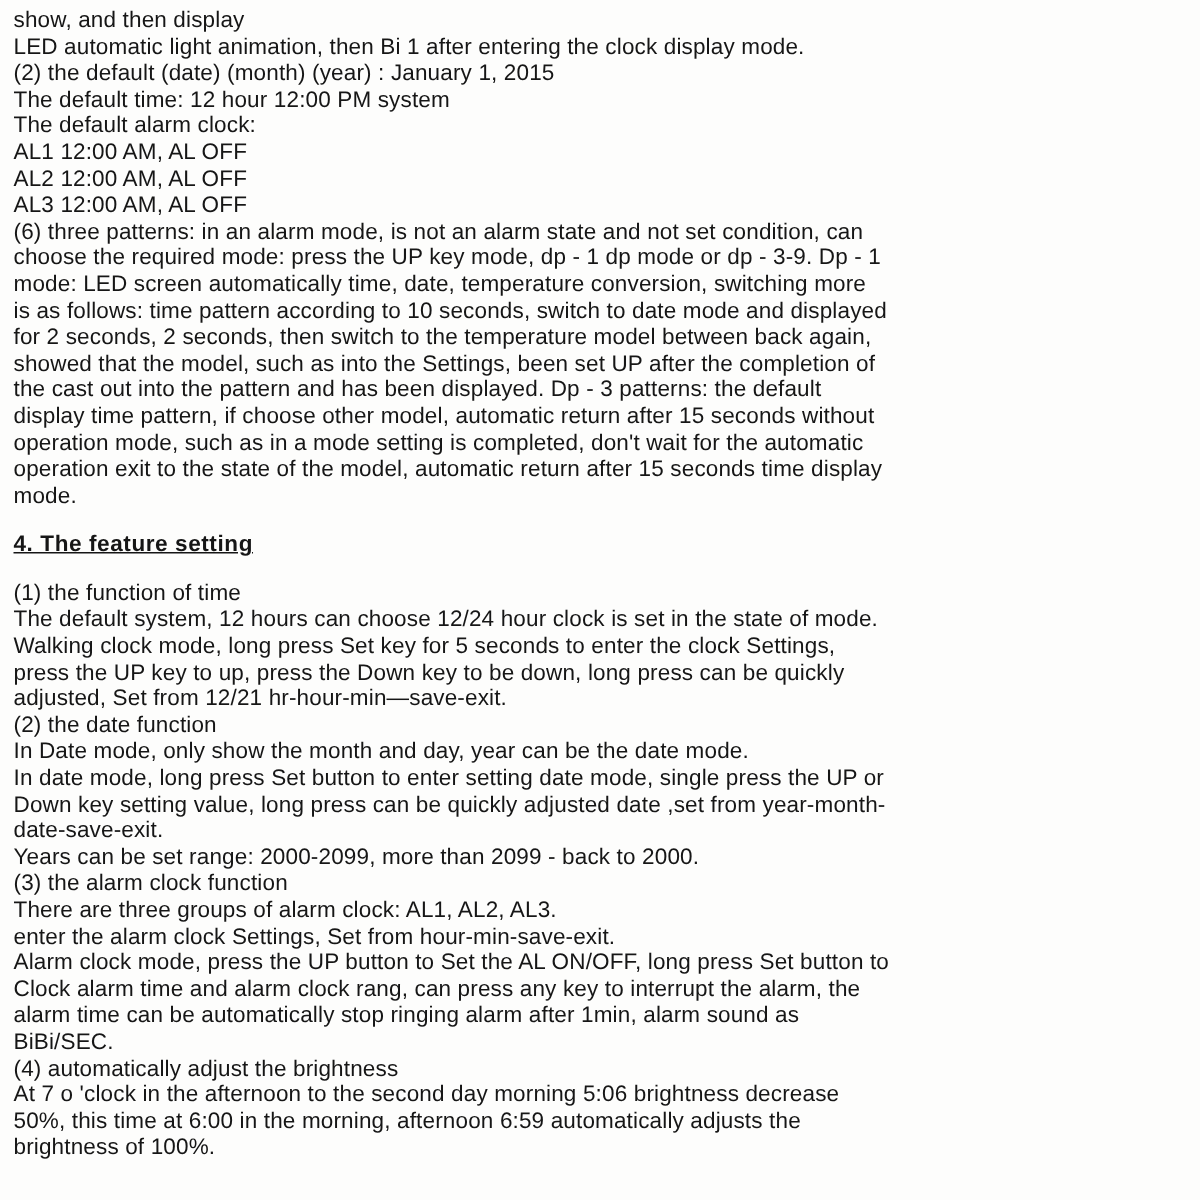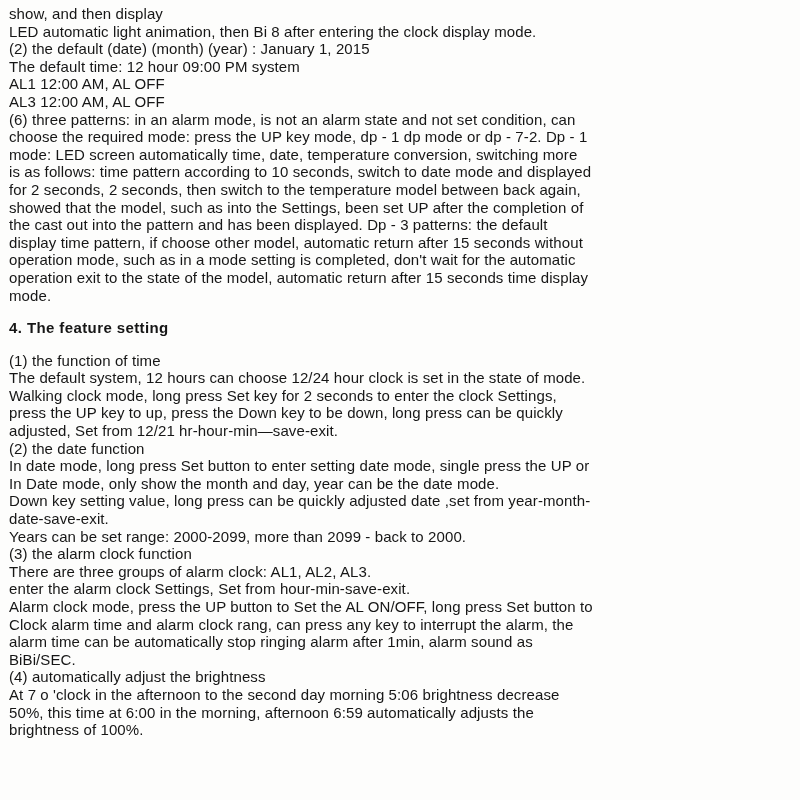--- a/index.html
+++ b/index.html
@@ -23,57 +23,60 @@
     line-height: 17.6px;
     letter-spacing: 0.1px;
   }
   .line {
     white-space: pre-wrap;
     min-height: 17.6px;
   }
   .heading {
     font-weight: bold;
     letter-spacing: 0.4px;
+    text-decoration: underline;
   }
   .spacer {
     height: 15px;
   }
 </style>
 </head>
 <body>
 
 <div class="page">
     <div class="line">show, and then display</div>
-    <div class="line">LED automatic light animation, then Bi 8 after entering the clock display mode.</div>
+    <div class="line">LED automatic light animation, then Bi 1 after entering the clock display mode.</div>
     <div class="line">(2) the default (date) (month) (year) : January 1, 2015</div>
-    <div class="line">The default time: 12 hour 09:00 PM system</div>
+    <div class="line">The default time: 12 hour 12:00 PM system</div>
+    <div class="line">The default alarm clock:</div>
     <div class="line">AL1 12:00 AM, AL OFF</div>
+    <div class="line">AL2 12:00 AM, AL OFF</div>
     <div class="line">AL3 12:00 AM, AL OFF</div>
     <div class="line">(6) three patterns: in an alarm mode, is not an alarm state and not set condition, can</div>
-    <div class="line">choose the required mode: press the UP key mode, dp - 1 dp mode or dp - 7-2. Dp - 1</div>
+    <div class="line">choose the required mode: press the UP key mode, dp - 1 dp mode or dp - 3-9. Dp - 1</div>
     <div class="line">mode: LED screen automatically time, date, temperature conversion, switching more</div>
     <div class="line">is as follows: time pattern according to 10 seconds, switch to date mode and displayed</div>
     <div class="line">for 2 seconds, 2 seconds, then switch to the temperature model between back again,</div>
     <div class="line">showed that the model, such as into the Settings, been set UP after the completion of</div>
     <div class="line">the cast out into the pattern and has been displayed. Dp - 3 patterns: the default</div>
     <div class="line">display time pattern, if choose other model, automatic return after 15 seconds without</div>
     <div class="line">operation mode, such as in a mode setting is completed, don't wait for the automatic</div>
     <div class="line">operation exit to the state of the model, automatic return after 15 seconds time display</div>
     <div class="line">mode.</div>
     <div class="spacer"></div>
     <div class="line heading">4. The feature setting</div>
     <div class="spacer"></div>
     <div class="line">(1) the function of time</div>
     <div class="line">The default system, 12 hours can choose 12/24 hour clock is set in the state of mode.</div>
-    <div class="line">Walking clock mode, long press Set key for 2 seconds to enter the clock Settings,</div>
+    <div class="line">Walking clock mode, long press Set key for 5 seconds to enter the clock Settings,</div>
     <div class="line">press the UP key to up, press the Down key to be down, long press can be quickly</div>
     <div class="line">adjusted, Set from 12/21 hr-hour-min—save-exit.</div>
     <div class="line">(2) the date function</div>
+    <div class="line">In Date mode, only show the month and day, year can be the date mode.</div>
     <div class="line">In date mode, long press Set button to enter setting date mode, single press the UP or</div>
-    <div class="line">In Date mode, only show the month and day, year can be the date mode.</div>
     <div class="line">Down key setting value, long press can be quickly adjusted date ,set from year-month-</div>
     <div class="line">date-save-exit.</div>
     <div class="line">Years can be set range: 2000-2099, more than 2099 - back to 2000.</div>
     <div class="line">(3) the alarm clock function</div>
     <div class="line">There are three groups of alarm clock: AL1, AL2, AL3.</div>
     <div class="line">enter the alarm clock Settings, Set from hour-min-save-exit.</div>
     <div class="line">Alarm clock mode, press the UP button to Set the AL ON/OFF, long press Set button to</div>
     <div class="line">Clock alarm time and alarm clock rang, can press any key to interrupt the alarm, the</div>
     <div class="line">alarm time can be automatically stop ringing alarm after 1min, alarm sound as</div>
     <div class="line">BiBi/SEC.</div>

